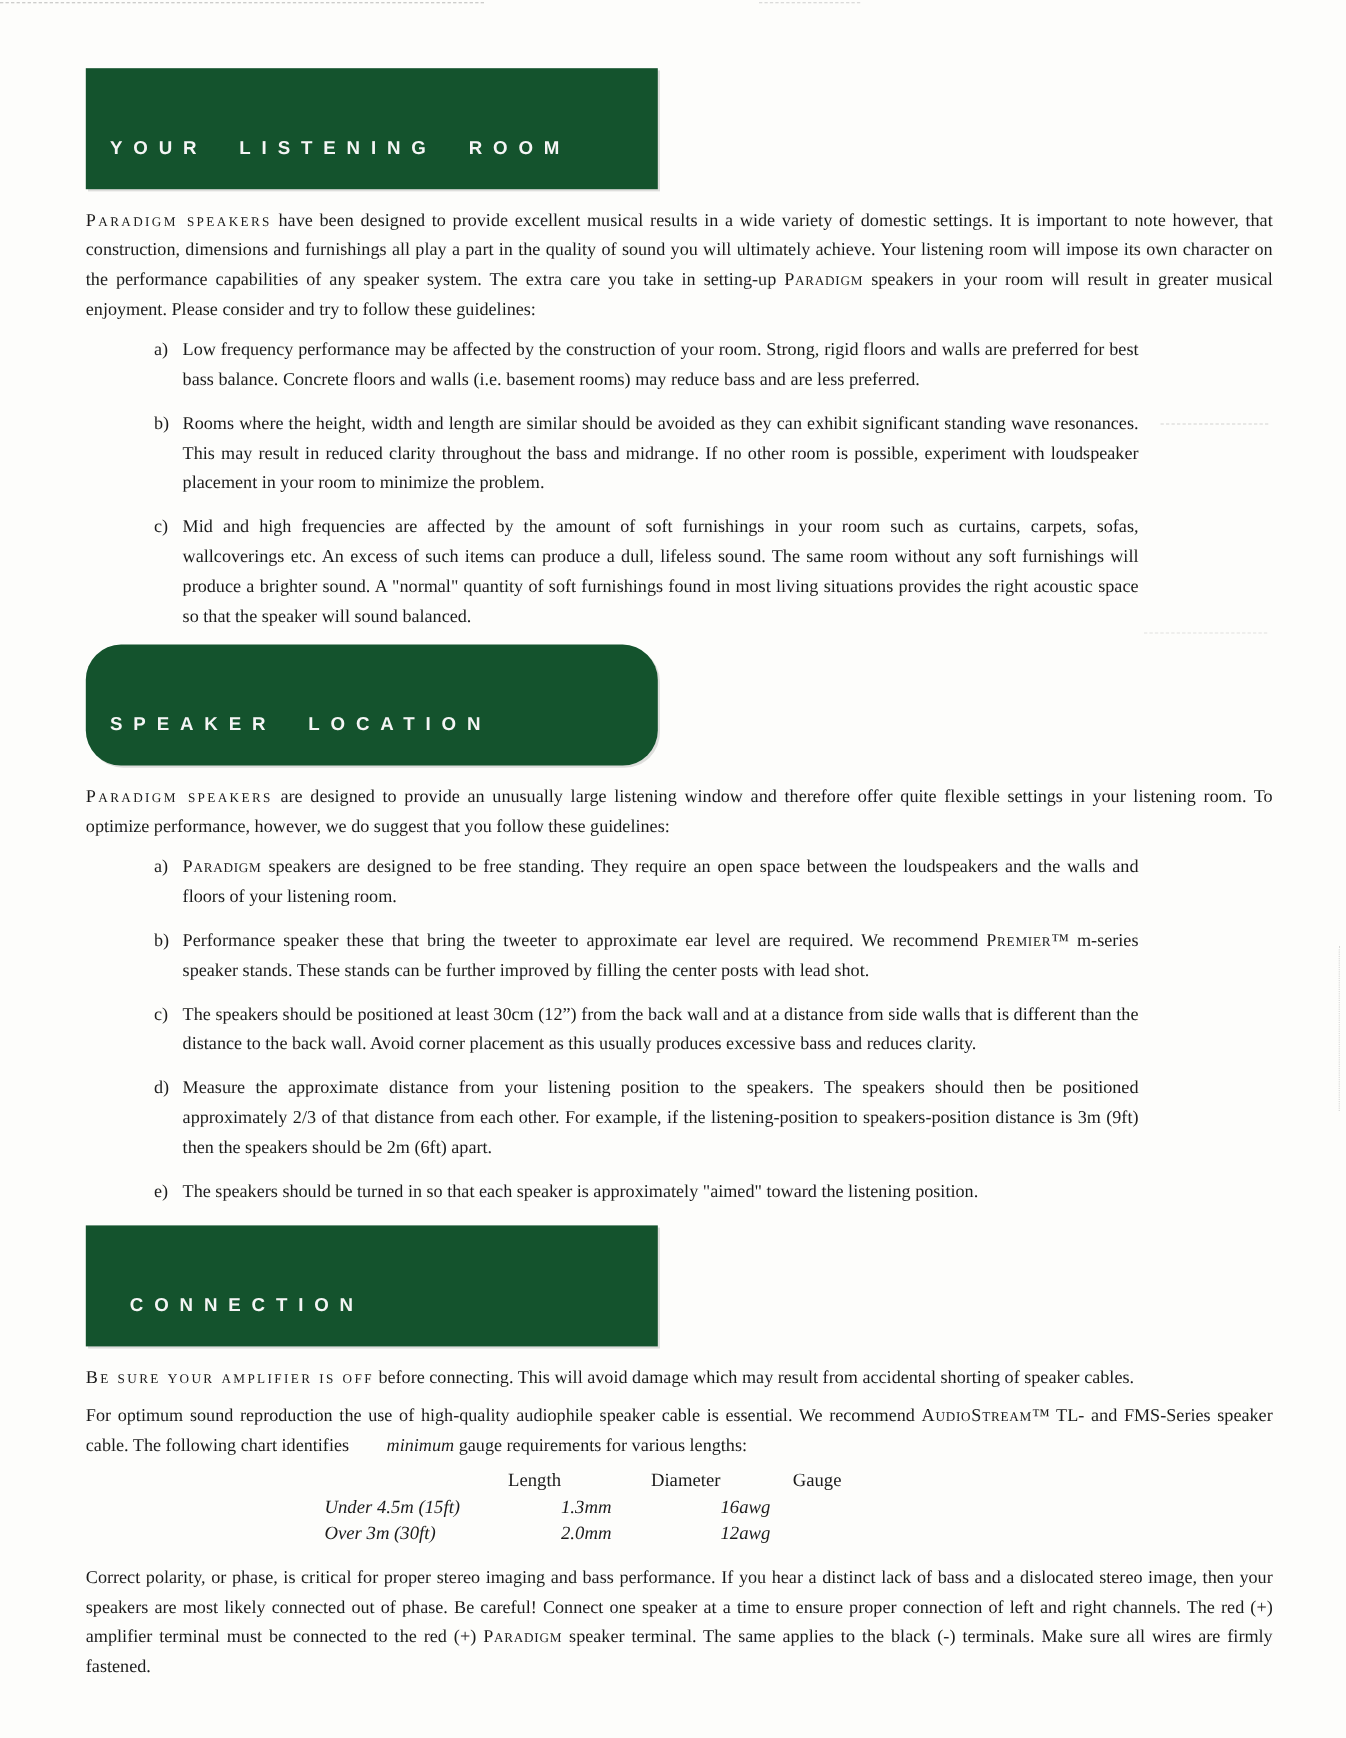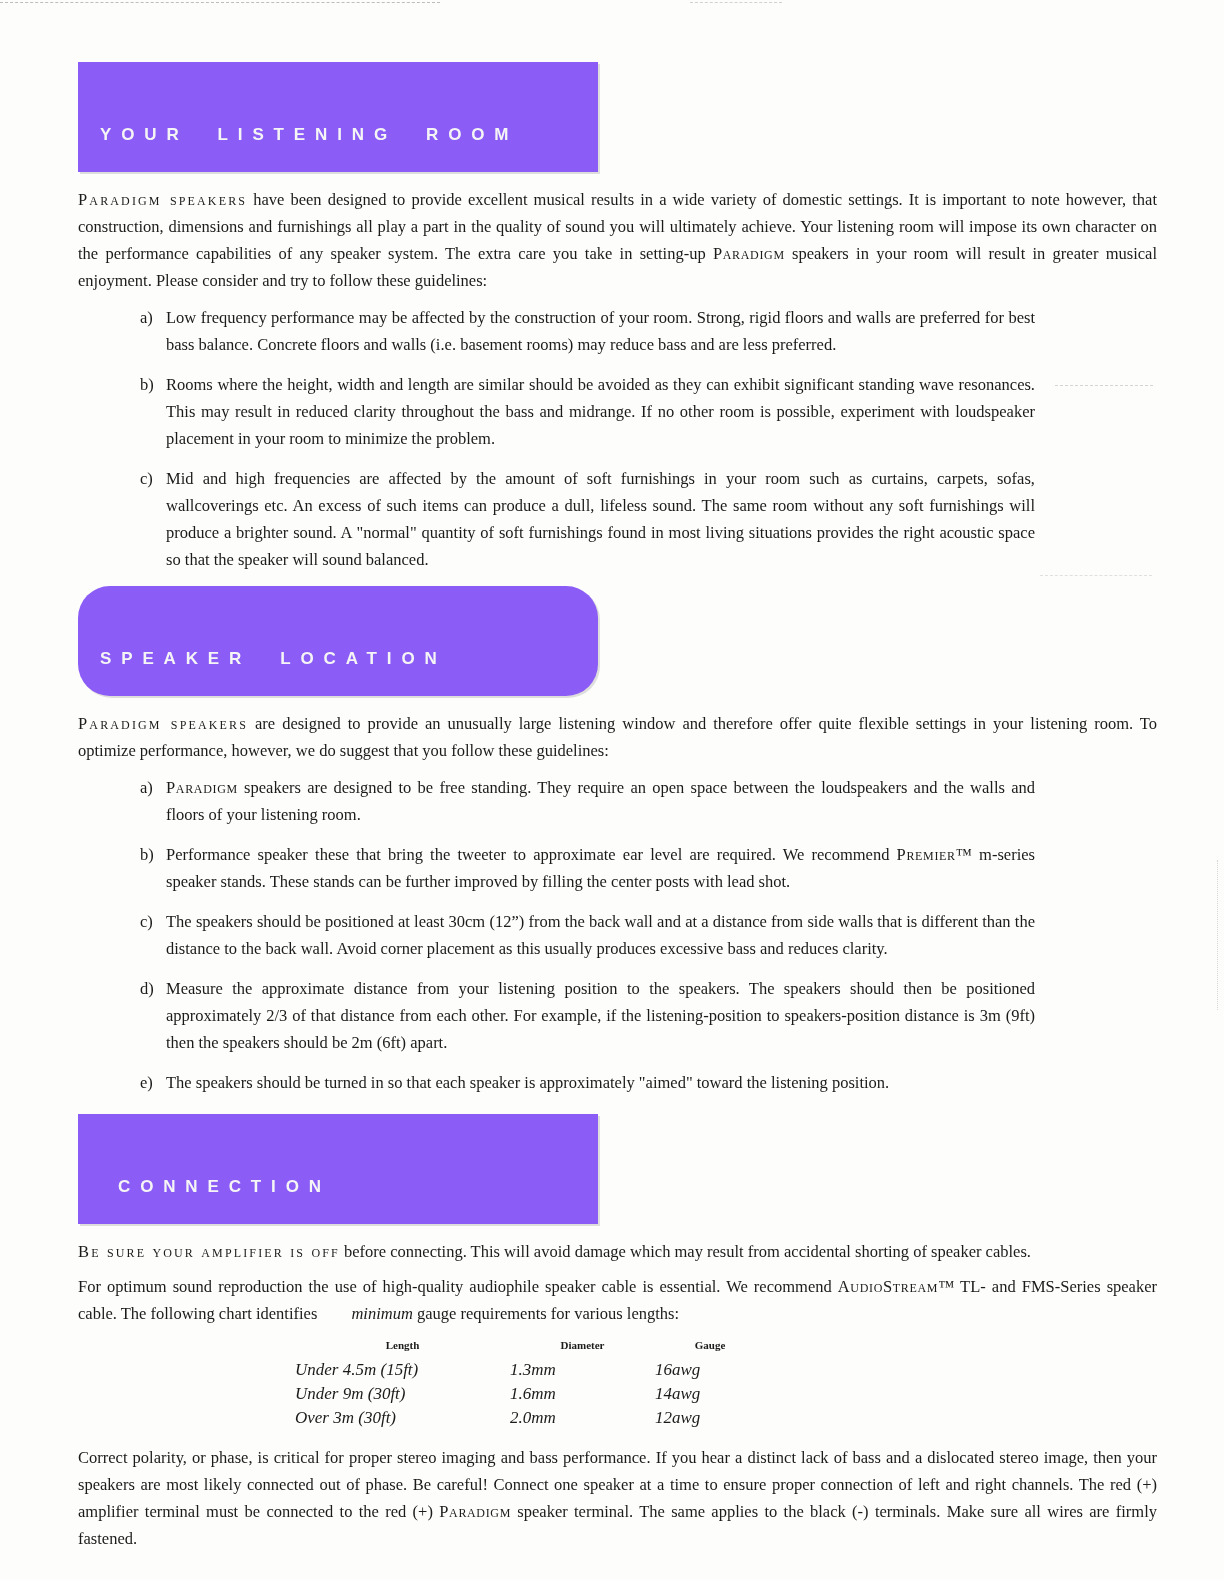--- a/index.html
+++ b/index.html
@@ -17,21 +17,21 @@
     font-size: 16.5px;
     line-height: 27px;
     overflow: hidden;
     box-sizing: border-box;
     padding: 0 67px 0 78px;
   }
   
   .banner {
     width: 520px;
     height: 110px;
-    background: #8b5cf6;
+    background: #14532d;
     color: #f5f5f5;
     font-family: "Liberation Sans", sans-serif;
     font-weight: bold;
     font-size: 17px;
     letter-spacing: 0.58em;
     word-spacing: 0.85em;
     display: flex;
     align-items: flex-end;
     box-sizing: border-box;
     padding: 0 0 24px 22px;
@@ -70,23 +70,23 @@
     font-variant: small-caps;
     letter-spacing: 0.04em;
   }
   .run-i { font-style: italic; margin-left: 30px; }
   
   .cable-table {
     margin: 6px 0 0 217px;
     border-collapse: collapse;
   }
   .cable-table th {
-    text-align: center;
-    font-weight: bold;
-    font-size: 11px;
+    text-align: right;
+    font-weight: normal;
+    font-size: 17px;
     padding: 0;
     line-height: 25px;
   }
   .cable-table td {
     font-style: italic;
     font-size: 17px;
     padding: 0;
     line-height: 24px;
   }
   .cable-table .col-length   { width: 215px; }
@@ -176,25 +176,20 @@
           <th class="col-gauge">Gauge</th>
         </tr>
       </thead>
       <tbody>
         <tr>
           <td>Under 4.5m (15ft)</td>
           <td>1.3mm</td>
           <td>16awg</td>
         </tr>
         <tr>
-          <td>Under 9m (30ft)</td>
-          <td>1.6mm</td>
-          <td>14awg</td>
-        </tr>
-        <tr>
           <td>Over 3m (30ft)</td>
           <td>2.0mm</td>
           <td>12awg</td>
         </tr>
       </tbody>
     </table>
 
     <p class="para"><span>Correct polarity, or phase, is critical for proper stereo imaging and bass performance. If you hear a distinct lack of bass and a dislocated stereo image, then your speakers are most likely connected out of phase. Be careful! Connect one speaker at a time to ensure proper connection of left and right channels. The red (+) amplifier terminal must be connected to the red (+) </span><span class="run-sc">Paradigm</span><span> speaker terminal. The same applies to the black (-) terminals. Make sure all wires are firmly fastened.</span></p>
   </section>
 

